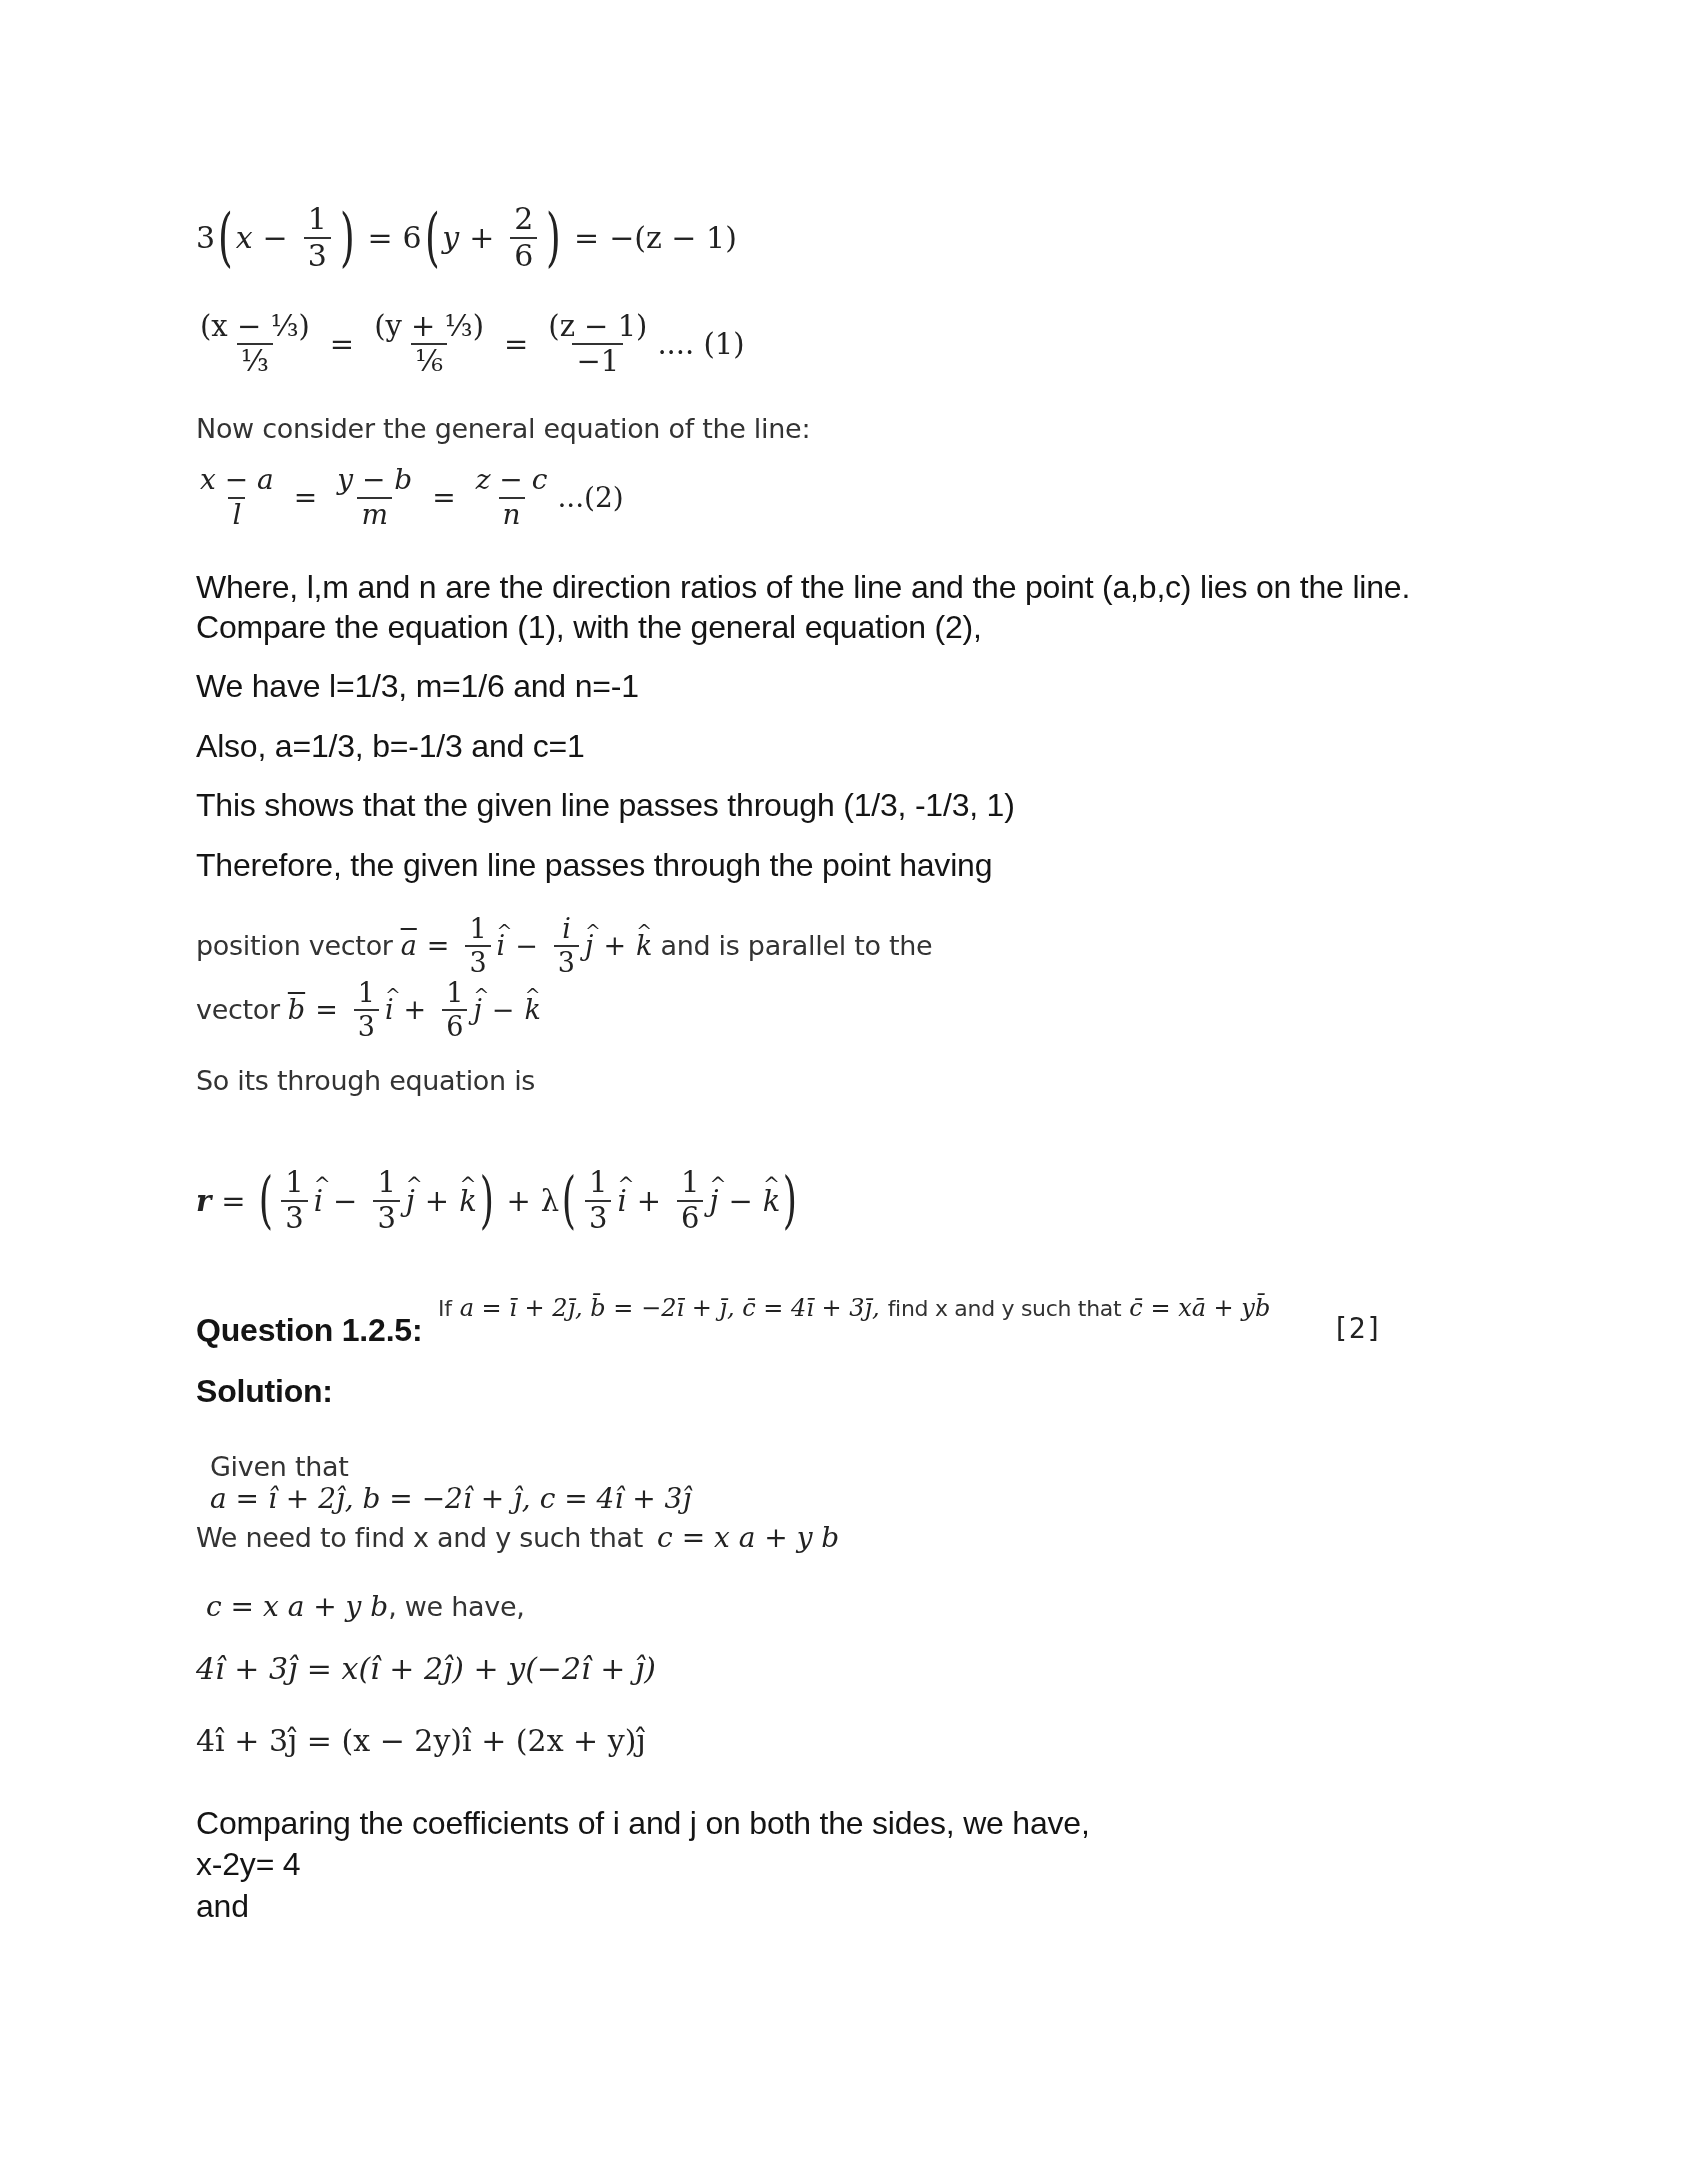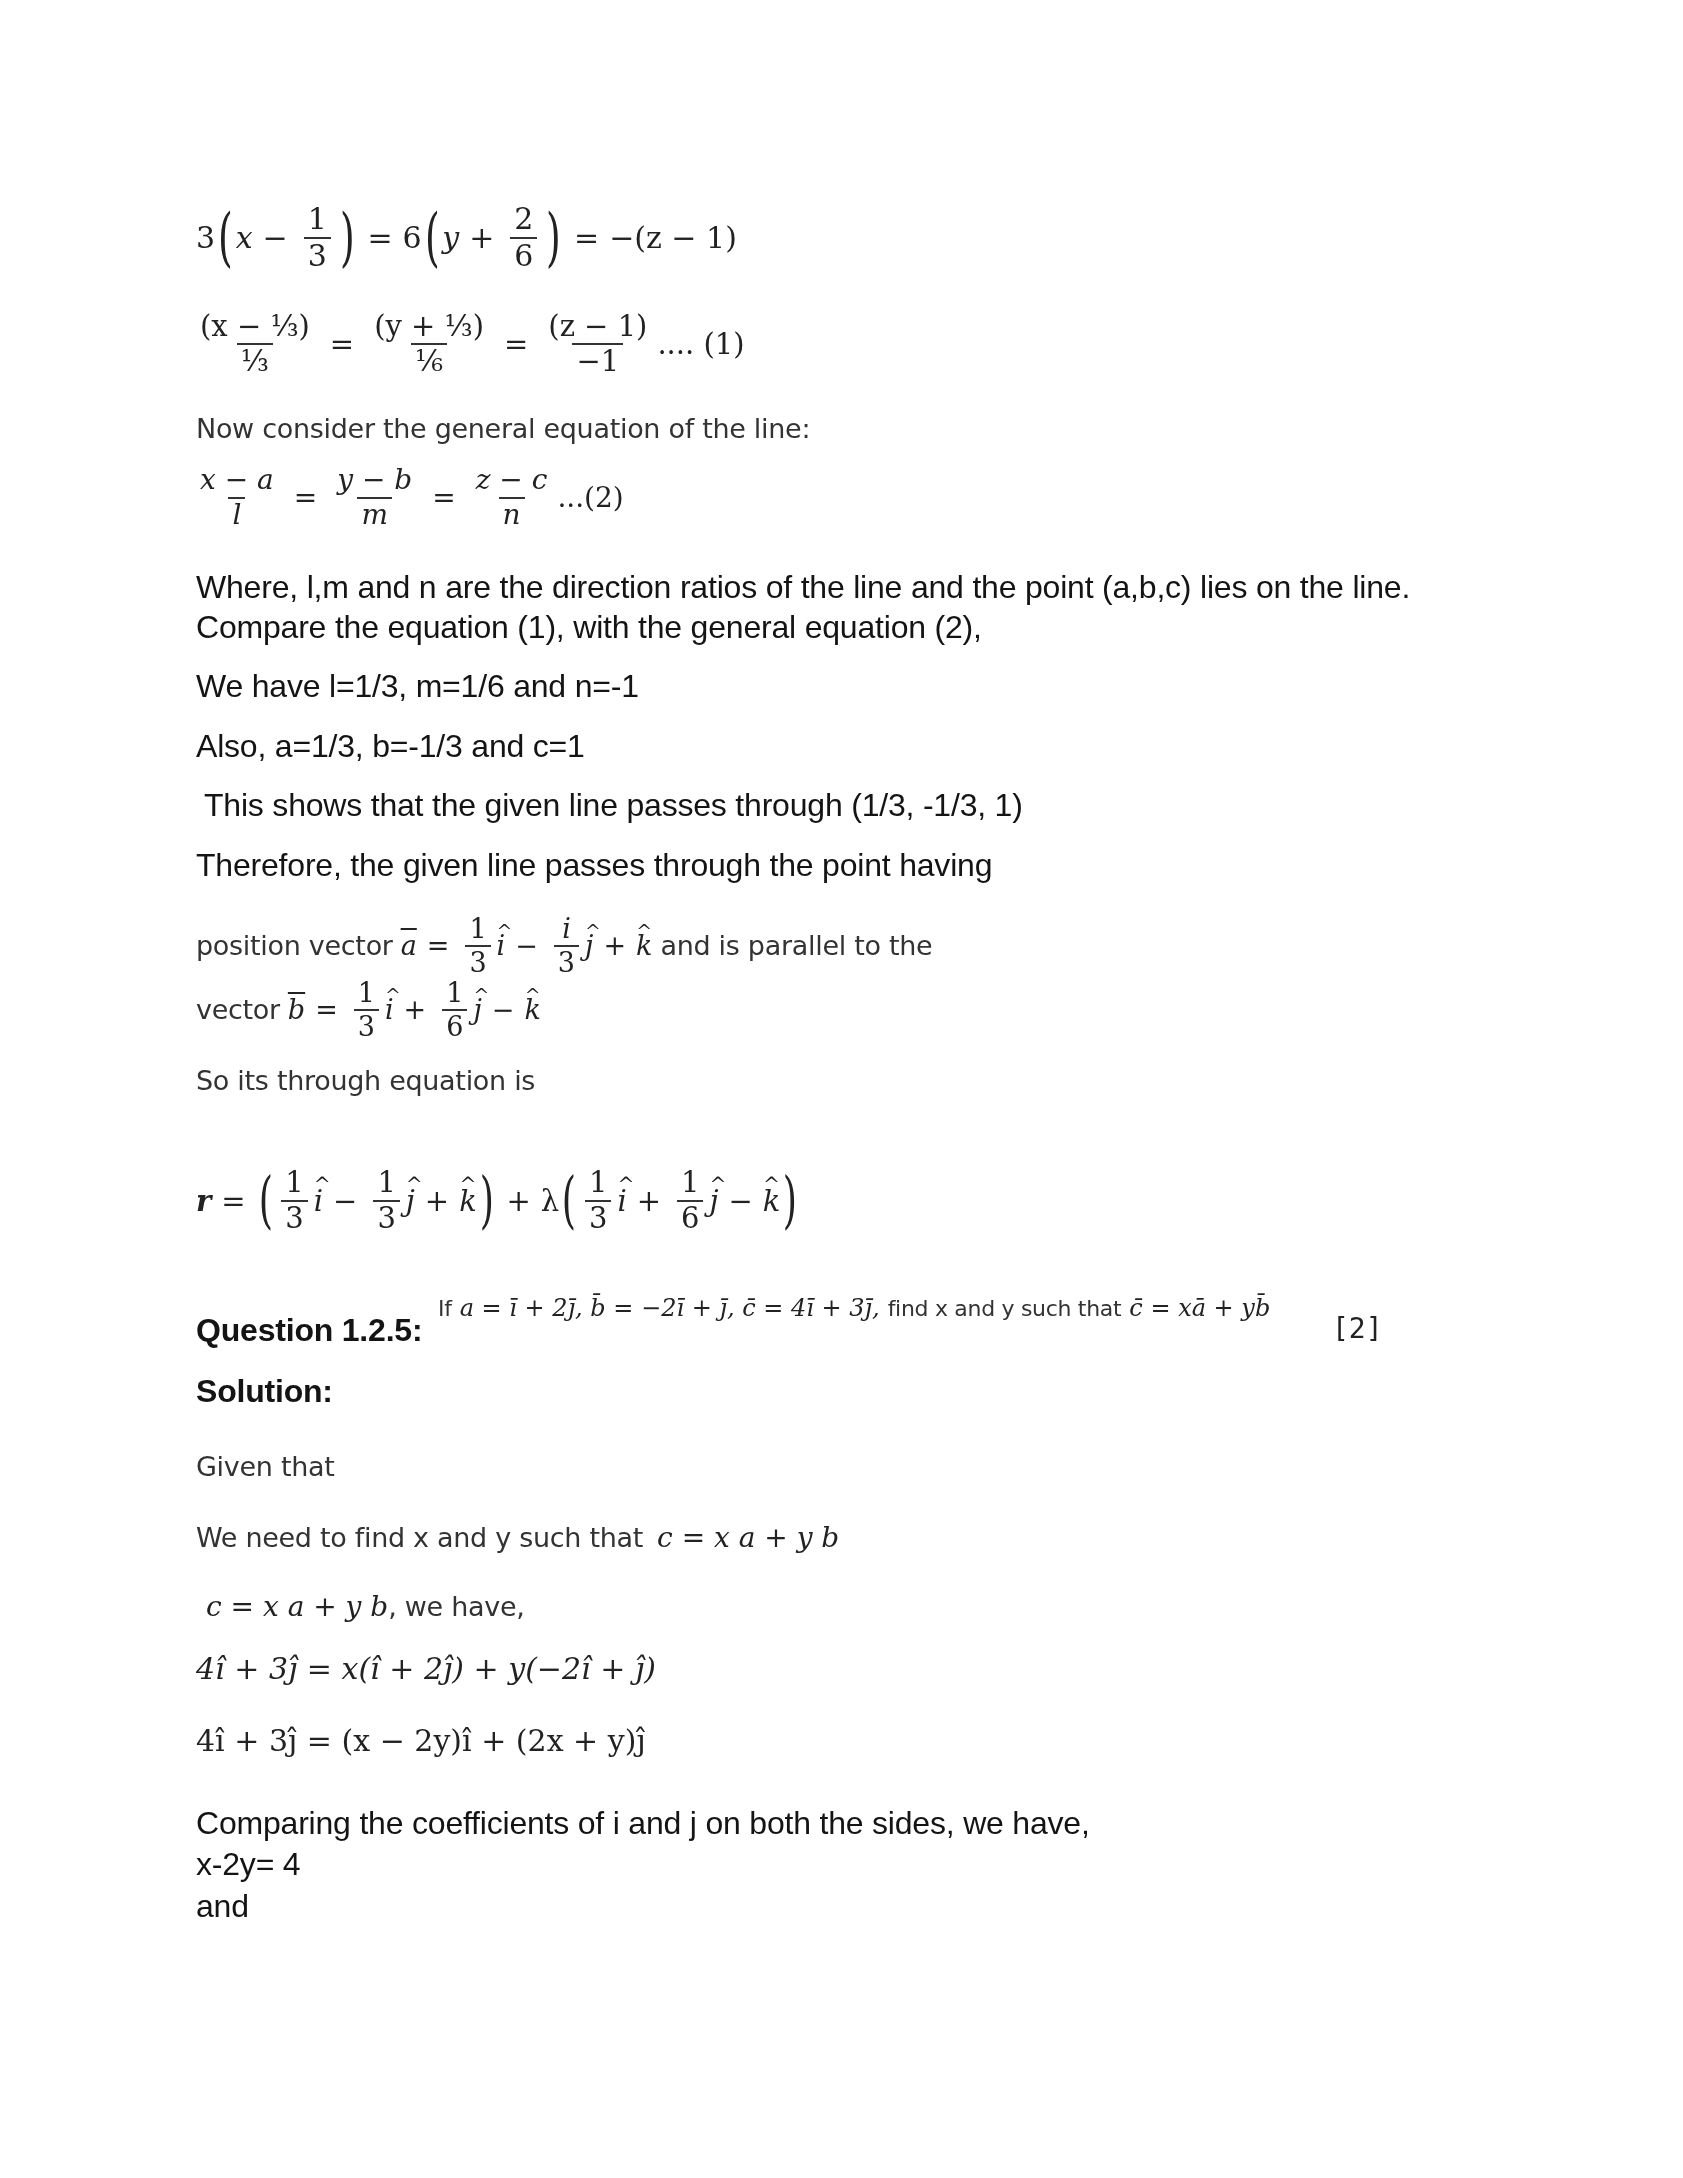--- a/index.html
+++ b/index.html
@@ -82,21 +82,21 @@
       <i class="num">z − c</i>
       <i class="den">n</i>
     </span>
   <span>...(2)</span>
 </div>
 
 <div class="abs body-text" style="top:566px;">Where, l,m and n are the direction ratios of the line and the point (a,b,c) lies on the line.</div>
 <div class="abs body-text" style="top:606px;">Compare the equation (1), with the general equation (2),</div>
 <div class="abs body-text" style="top:665px;">We have l=1/3, m=1/6 and n=-1</div>
 <div class="abs body-text" style="top:725px;">Also, a=1/3, b=-1/3 and c=1</div>
-<div class="abs body-text" style="top:784px;margin-left:8px;">This shows that the given line passes through (1/3, -1/3, 1)</div>
+<div class="abs body-text" style="top:784px;">This shows that the given line passes through (1/3, -1/3, 1)</div>
 <div class="abs body-text" style="top:844px;">Therefore, the given line passes through the point having</div>
 
 <div class="abs" style="top:906px;height:79px;display:flex;align-items:center;">
   <span class="img-text">position vector</span>
   <span class="math" style="font-size:27px;margin-left:8px;">
     <i class="bar">a</i>
     <span class="op">=</span>
     <span class="frac">
         <span class="num">1</span>
         <span class="den">3</span>
@@ -180,20 +180,21 @@
   <span class="math" style="font-size:24px;margin:7px 8px;font-style:italic;">a = ī + 2j̄, b̄ = −2ī + j̄, c̄ = 4ī + 3j̄,</span>
   <span class="img-text" style="font-size:22px;">find x and y such that</span>
   <span class="math" style="font-size:24px;margin-left:8px;font-style:italic;">c̄ = xā + yb̄</span>
 </div>
 <div class="marks" style="top:1312px;">[2]</div>
 
 <div class="abs body-text bold" style="top:1370px;">Solution:</div>
 
 <div class="abs" style="top:1451px;display:flex;align-items:baseline;flex-direction:column;">
   <span class="img-text">Given that</span>
+  <span class="math" style="font-size:28px;margin-left:14px;font-style:italic;">a = î + 2ĵ,  b = −2î + ĵ,  c = 4î + 3ĵ</span>
 </div>
 
 <div class="abs" style="top:1521px;display:flex;align-items:baseline;">
   <span class="img-text">We need to find x and y such that</span>
   <span class="math" style="font-size:28px;margin-left:14px;font-style:italic;">c = x a + y b</span>
 </div>
 
 <div class="abs" style="top:1590px;display:flex;align-items:baseline;">
   <span class="math" style="font-size:28px;margin-left:10px;font-style:italic;">c = x a + y b</span>
   <span class="img-text">, we have,</span>

